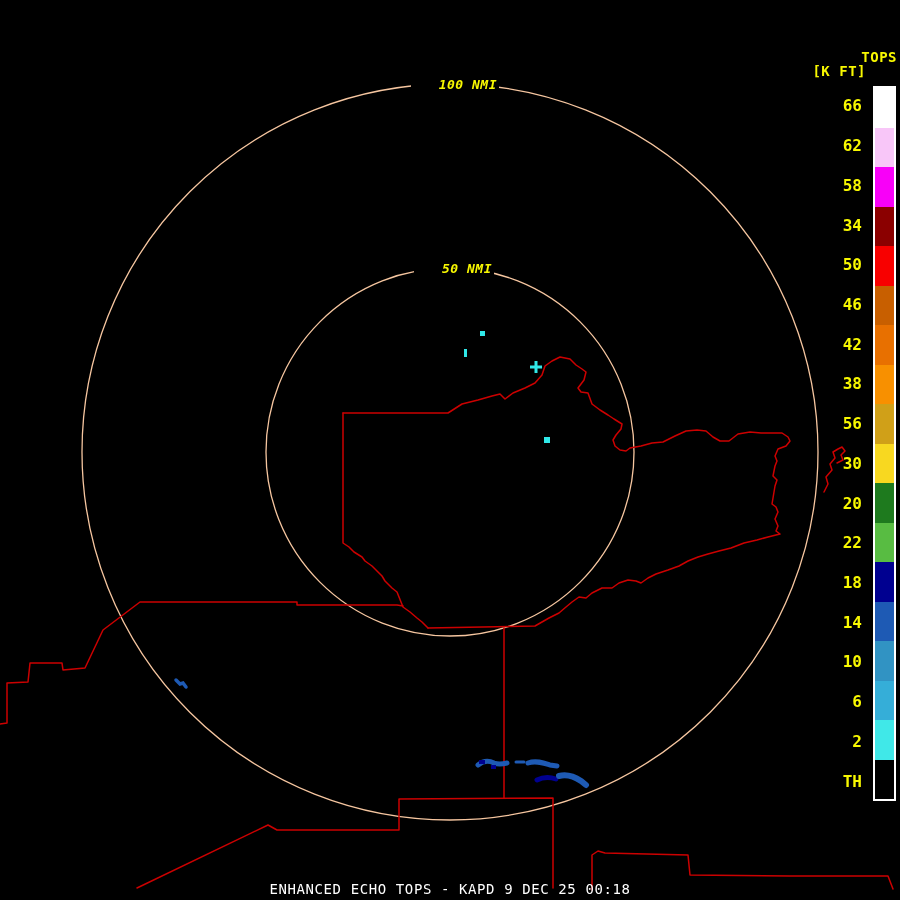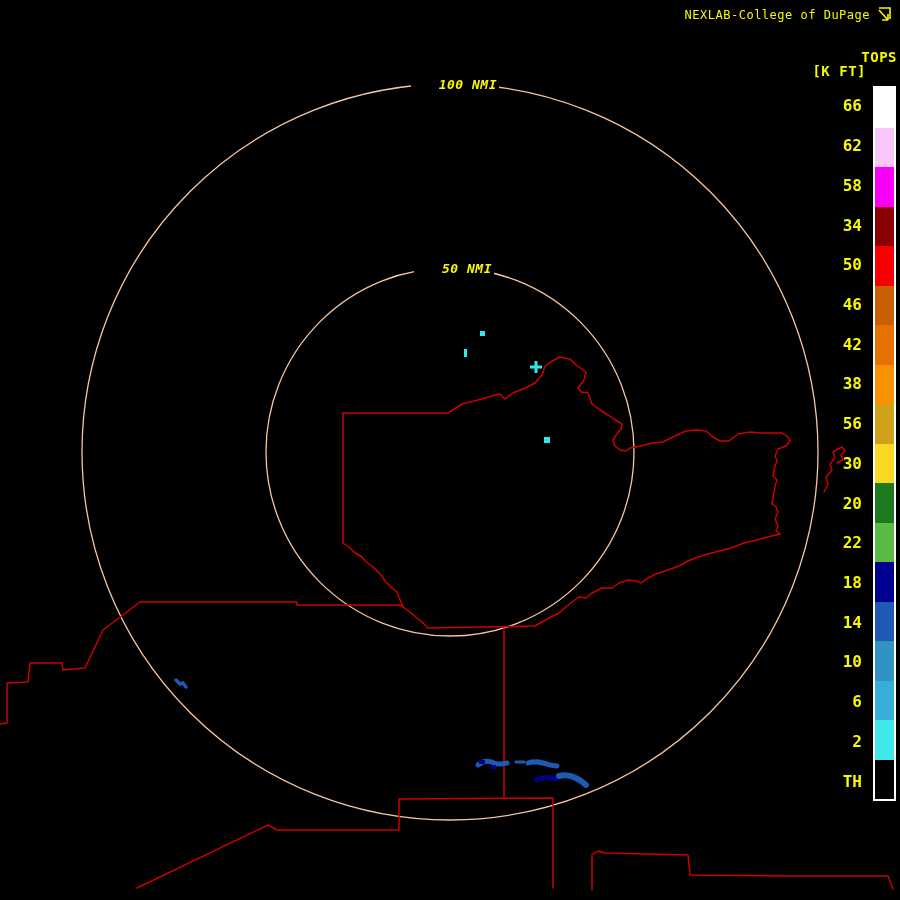--- a/index.html
+++ b/index.html
@@ -82,27 +82,20 @@
       <rect class="echo-navy-bit" x="491" y="765" width="5" height="4"></rect>
       <path class="echo-blue" stroke-width="3" d="M516,762 h8"></path>
       <path class="echo-blue" stroke-width="5" d="M528,763 c8,-3 16,0 22,2 l7,1"></path>
       <path class="echo-navy" stroke-width="5" d="M537,780 c6,-3 13,-3 19,-1"></path>
       <path class="echo-blue" stroke-width="6" d="M559,776 c8,-2 16,1 22,5 l5,4"></path>
     </g>
 
     <path class="site-cross" d="M530,367 H542 M536,361 V373"></path>
   </svg>
 
-  <div class="hdr">
-    <span>NEXLAB-College of DuPage</span>
-    <svg width="18" height="18" viewBox="0 0 18 18" style="position:static">
-      <path d="M4,2 L15,2 L15,13" stroke="#F8F800" stroke-width="1.6" fill="none"></path>
-      <path d="M4,4 L13,14 M13,14 l0,-6 M13,14 l-6,0" stroke="#F8F800" stroke-width="1.6" fill="none"></path>
-    </svg>
-  </div>
 
   <div class="legend-title">TOPS</div>
   <div class="legend-units">[K FT]</div>
   <div class="bar-labels">
       <div class="band-label">66</div>
       <div class="band-label">62</div>
       <div class="band-label">58</div>
       <div class="band-label">34</div>
       <div class="band-label">50</div>
       <div class="band-label">46</div>
@@ -136,14 +129,15 @@
       <div class="band" style="background: rgb(30, 90, 180);"></div>
       <div class="band" style="background: rgb(49, 147, 195);"></div>
       <div class="band" style="background: rgb(53, 174, 216);"></div>
       <div class="band" style="background: rgb(64, 232, 232);"></div>
       <div class="band" style="background: rgb(0, 0, 0);"></div>
     </div>
 
   <div class="ring-label r100">100 NMI</div>
   <div class="ring-label r50">50 NMI</div>
 
+  <div class="footer">ENHANCED ECHO TOPS - KAPD 9 DEC 25 00:18</div>
 
 </div>
 
 </body></html>

